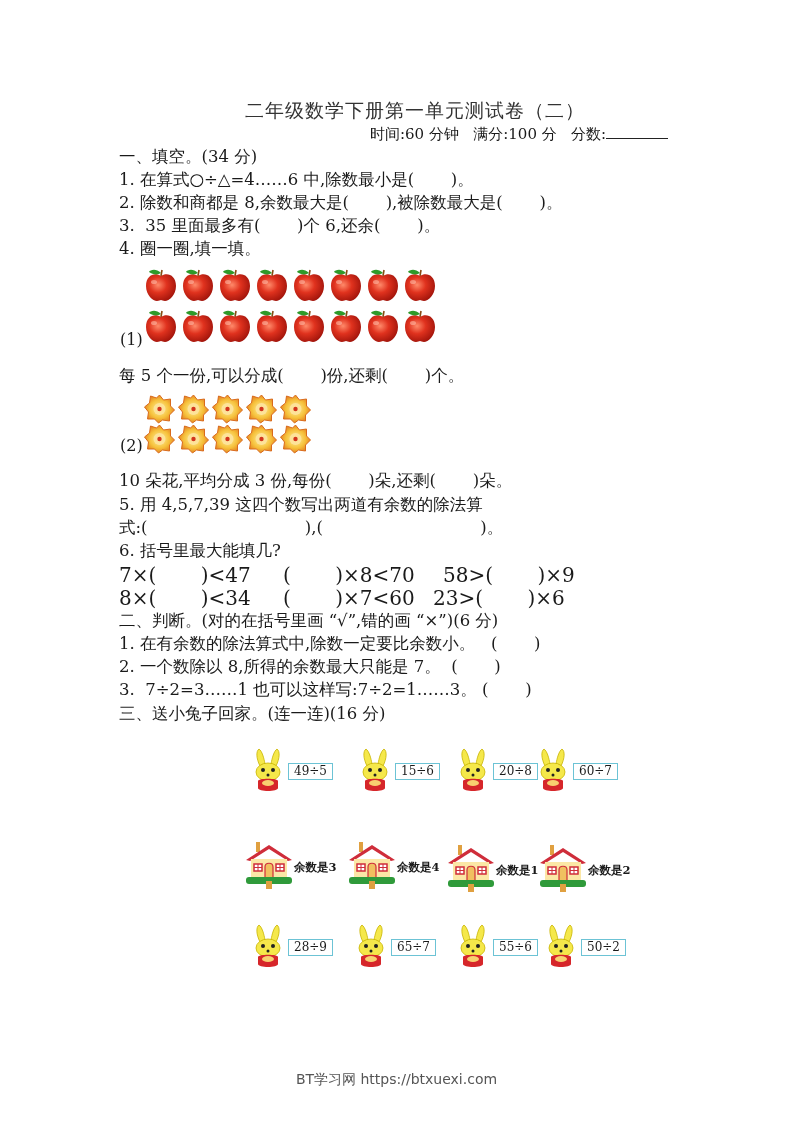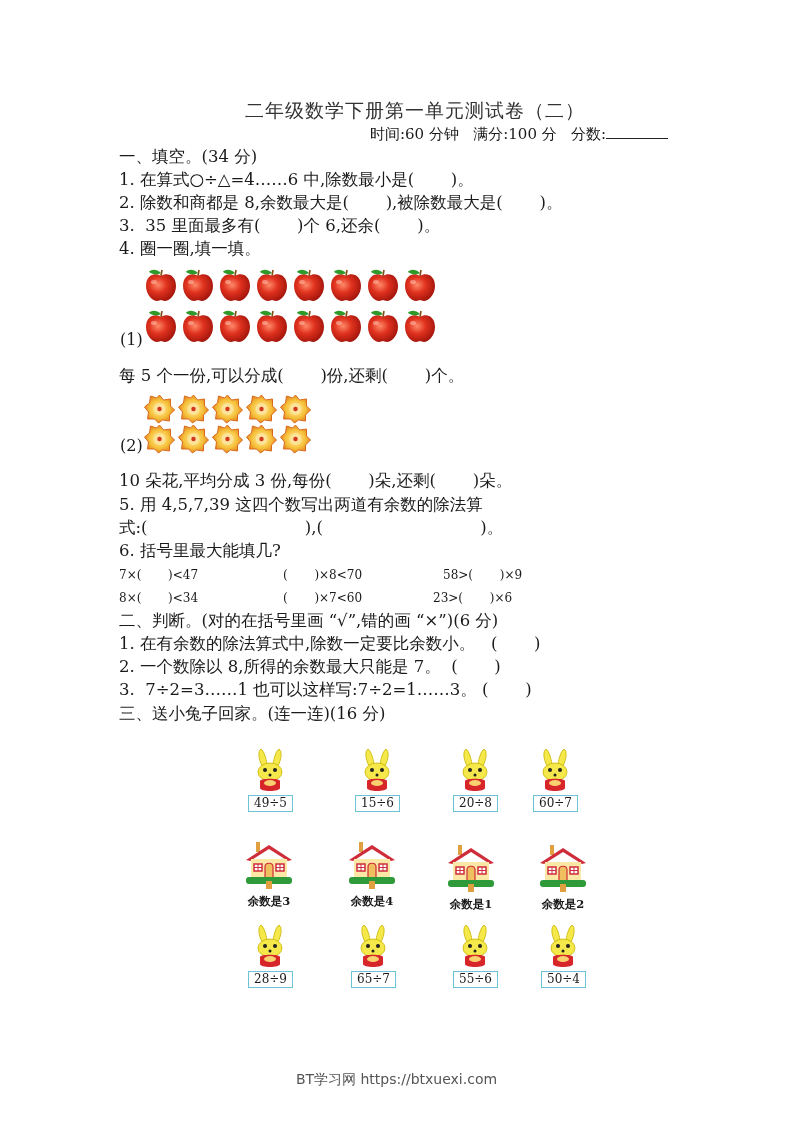--- a/index.html
+++ b/index.html
@@ -6,25 +6,25 @@
   body { width:793px; height:1122px; position:relative; overflow:hidden;
          font-family:"DejaVu Serif","Liberation Serif",serif; color:#1a1a1a; }
   .line { position:absolute; left:119px; font-size:16.5px; line-height:20px; white-space:pre; }
   .title { position:absolute; left:0; width:830px; text-align:center; top:98px; font-size:19px; color:#333; letter-spacing:1px; }
   .meta { position:absolute; top:124px; left:370px; font-size:15px; white-space:pre;text-align:right; }
   .blank { display:inline-block; width:62px; border-bottom:1px solid #222; height:14px; vertical-align:baseline; }
   .row { position:absolute; display:flex; }
   .apple { width:36px; height:36px; margin-right:1px; position:relative; }
   .flower { width:33px; height:30px; margin-right:1px; }
   .label { position:absolute; font-size:16px; }
-  .group { position:absolute; display:flex; flex-direction:column; align-items:center; }
+  .group { position:absolute; display:flex; flex-direction:row; align-items:center; }
   .expr { border:1.5px solid #6cc3d5; font-size:12px; padding:0 5px; line-height:15px; background:#fff; margin-top:1px; }
   .houselbl { font-size:11.5px; margin-top:4px; font-weight:bold; }
   .footer { position:absolute; top:1071px; left:0; width:793px; text-align:center; font-family:"DejaVu Sans","Liberation Sans",sans-serif; font-size:14px; color:#555; }
-  .col { position:absolute; white-space:pre; font-size:12px; line-height:20px; }
+  .col { position:absolute; white-space:pre; font-size:20px; line-height:20px; }
 </style>
 </head>
 <body>
 
 <svg width="0" height="0" style="position:absolute">
   <defs>
     <radialGradient id="appleGrad" cx="40%" cy="40%" r="65%">
       <stop offset="0%" stop-color="#ff8a6a"></stop>
       <stop offset="45%" stop-color="#e0321e"></stop>
       <stop offset="100%" stop-color="#a1140b"></stop>
@@ -254,16 +254,16 @@
 <div class="group" style="top:924px;left:453px">
     <svg width="40" height="46">
       <use href="#rabbit"></use>
     </svg>
     <div class="expr">55÷6</div>
   </div>
 <div class="group" style="top:924px;left:541px">
     <svg width="40" height="46">
       <use href="#rabbit"></use>
     </svg>
-    <div class="expr">50÷4</div>
+    <div class="expr">50÷2</div>
   </div>
 
 <div class="footer">BT学习网 https://btxuexi.com</div>
 
 </body></html>

